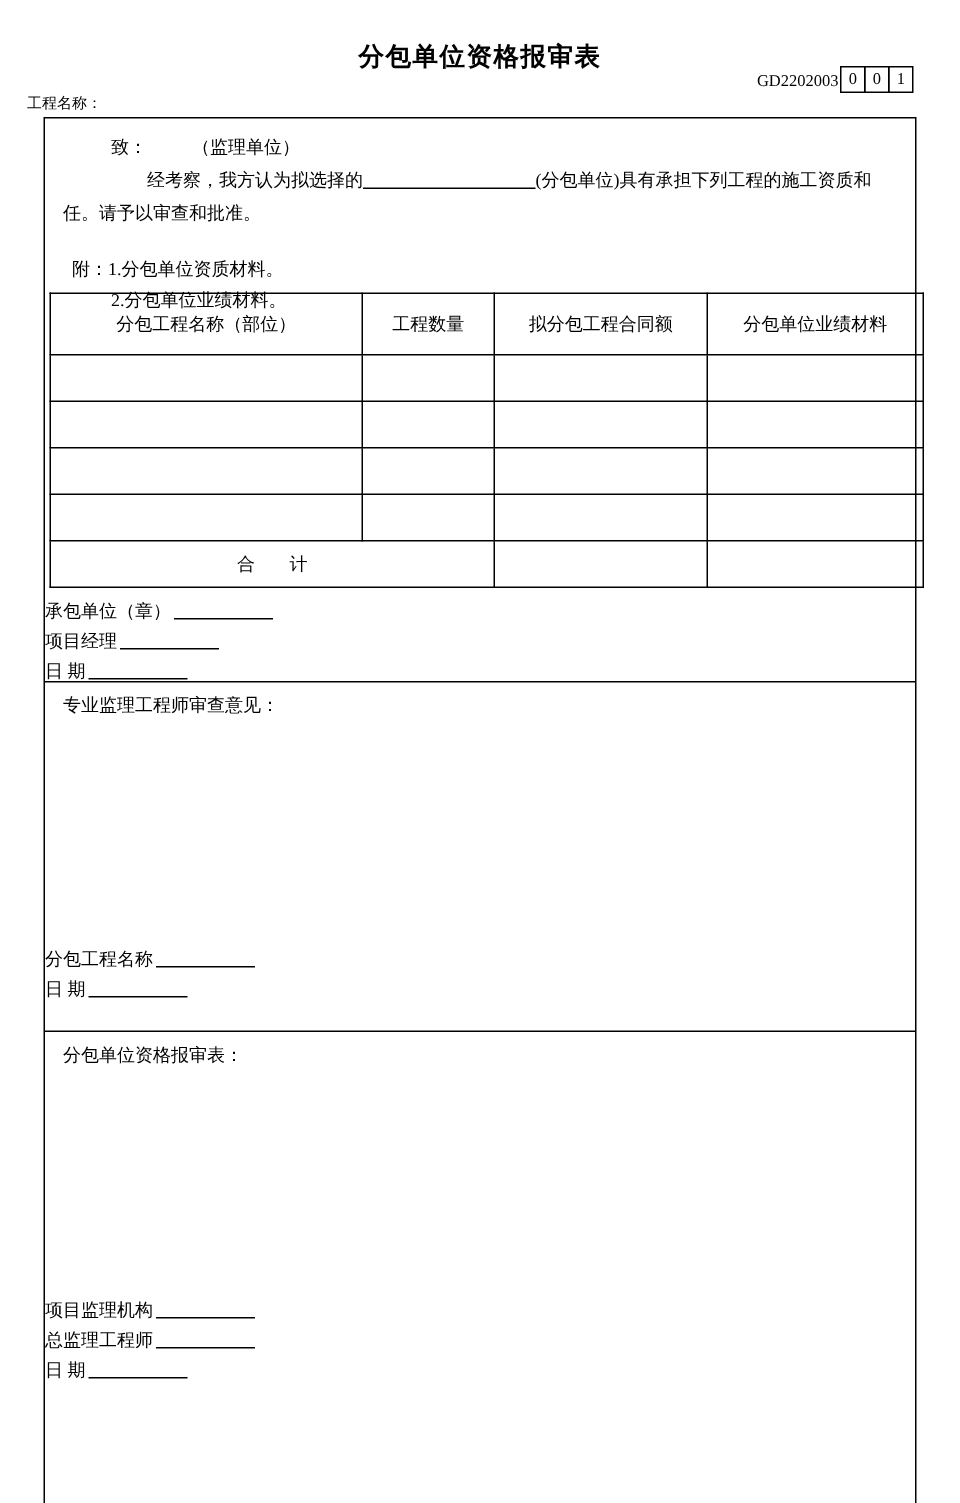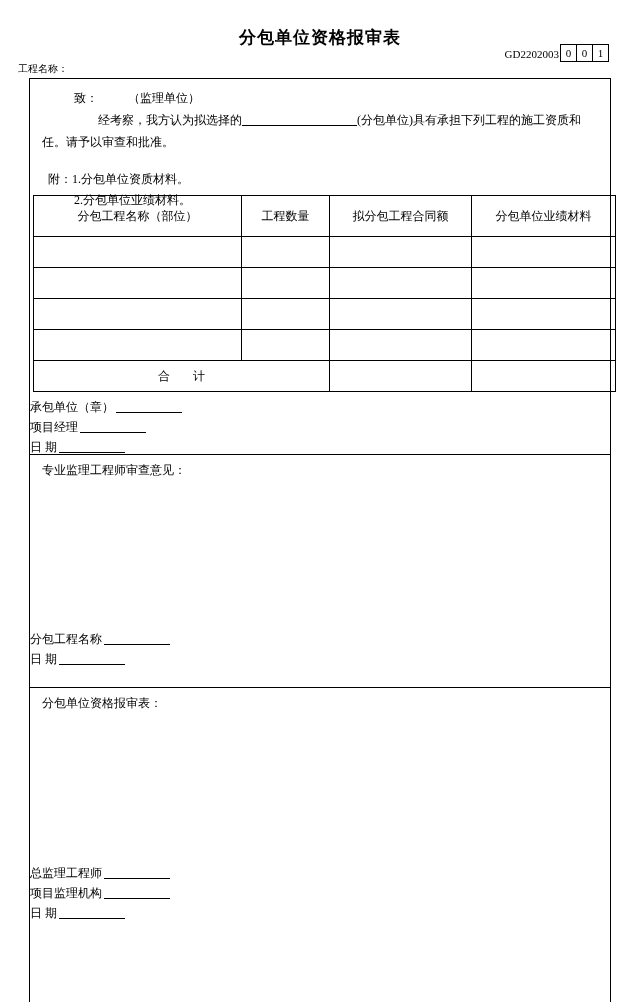--- a/index.html
+++ b/index.html
@@ -277,19 +277,19 @@
     <div class="sig-group" style="top:550px;">
       <div><span>分包工程名称</span><span class="sig-underline"></span></div>
       <div><span>日    期</span><span class="sig-underline"></span></div>
     </div>
 
     <div class="divider" style="top:608px;"></div>
 
     <div class="section-label" style="top:616px;">分包单位资格报审表：</div>
 
     <div class="sig-group" style="top:784px;">
+      <div><span>项目监理机构</span><span class="sig-underline"></span></div>
       <div><span>总监理工程师</span><span class="sig-underline"></span></div>
-      <div><span>项目监理机构</span><span class="sig-underline"></span></div>
       <div><span>日    期</span><span class="sig-underline"></span></div>
     </div>
 
   </div>
 </div>
 
 </body></html>

